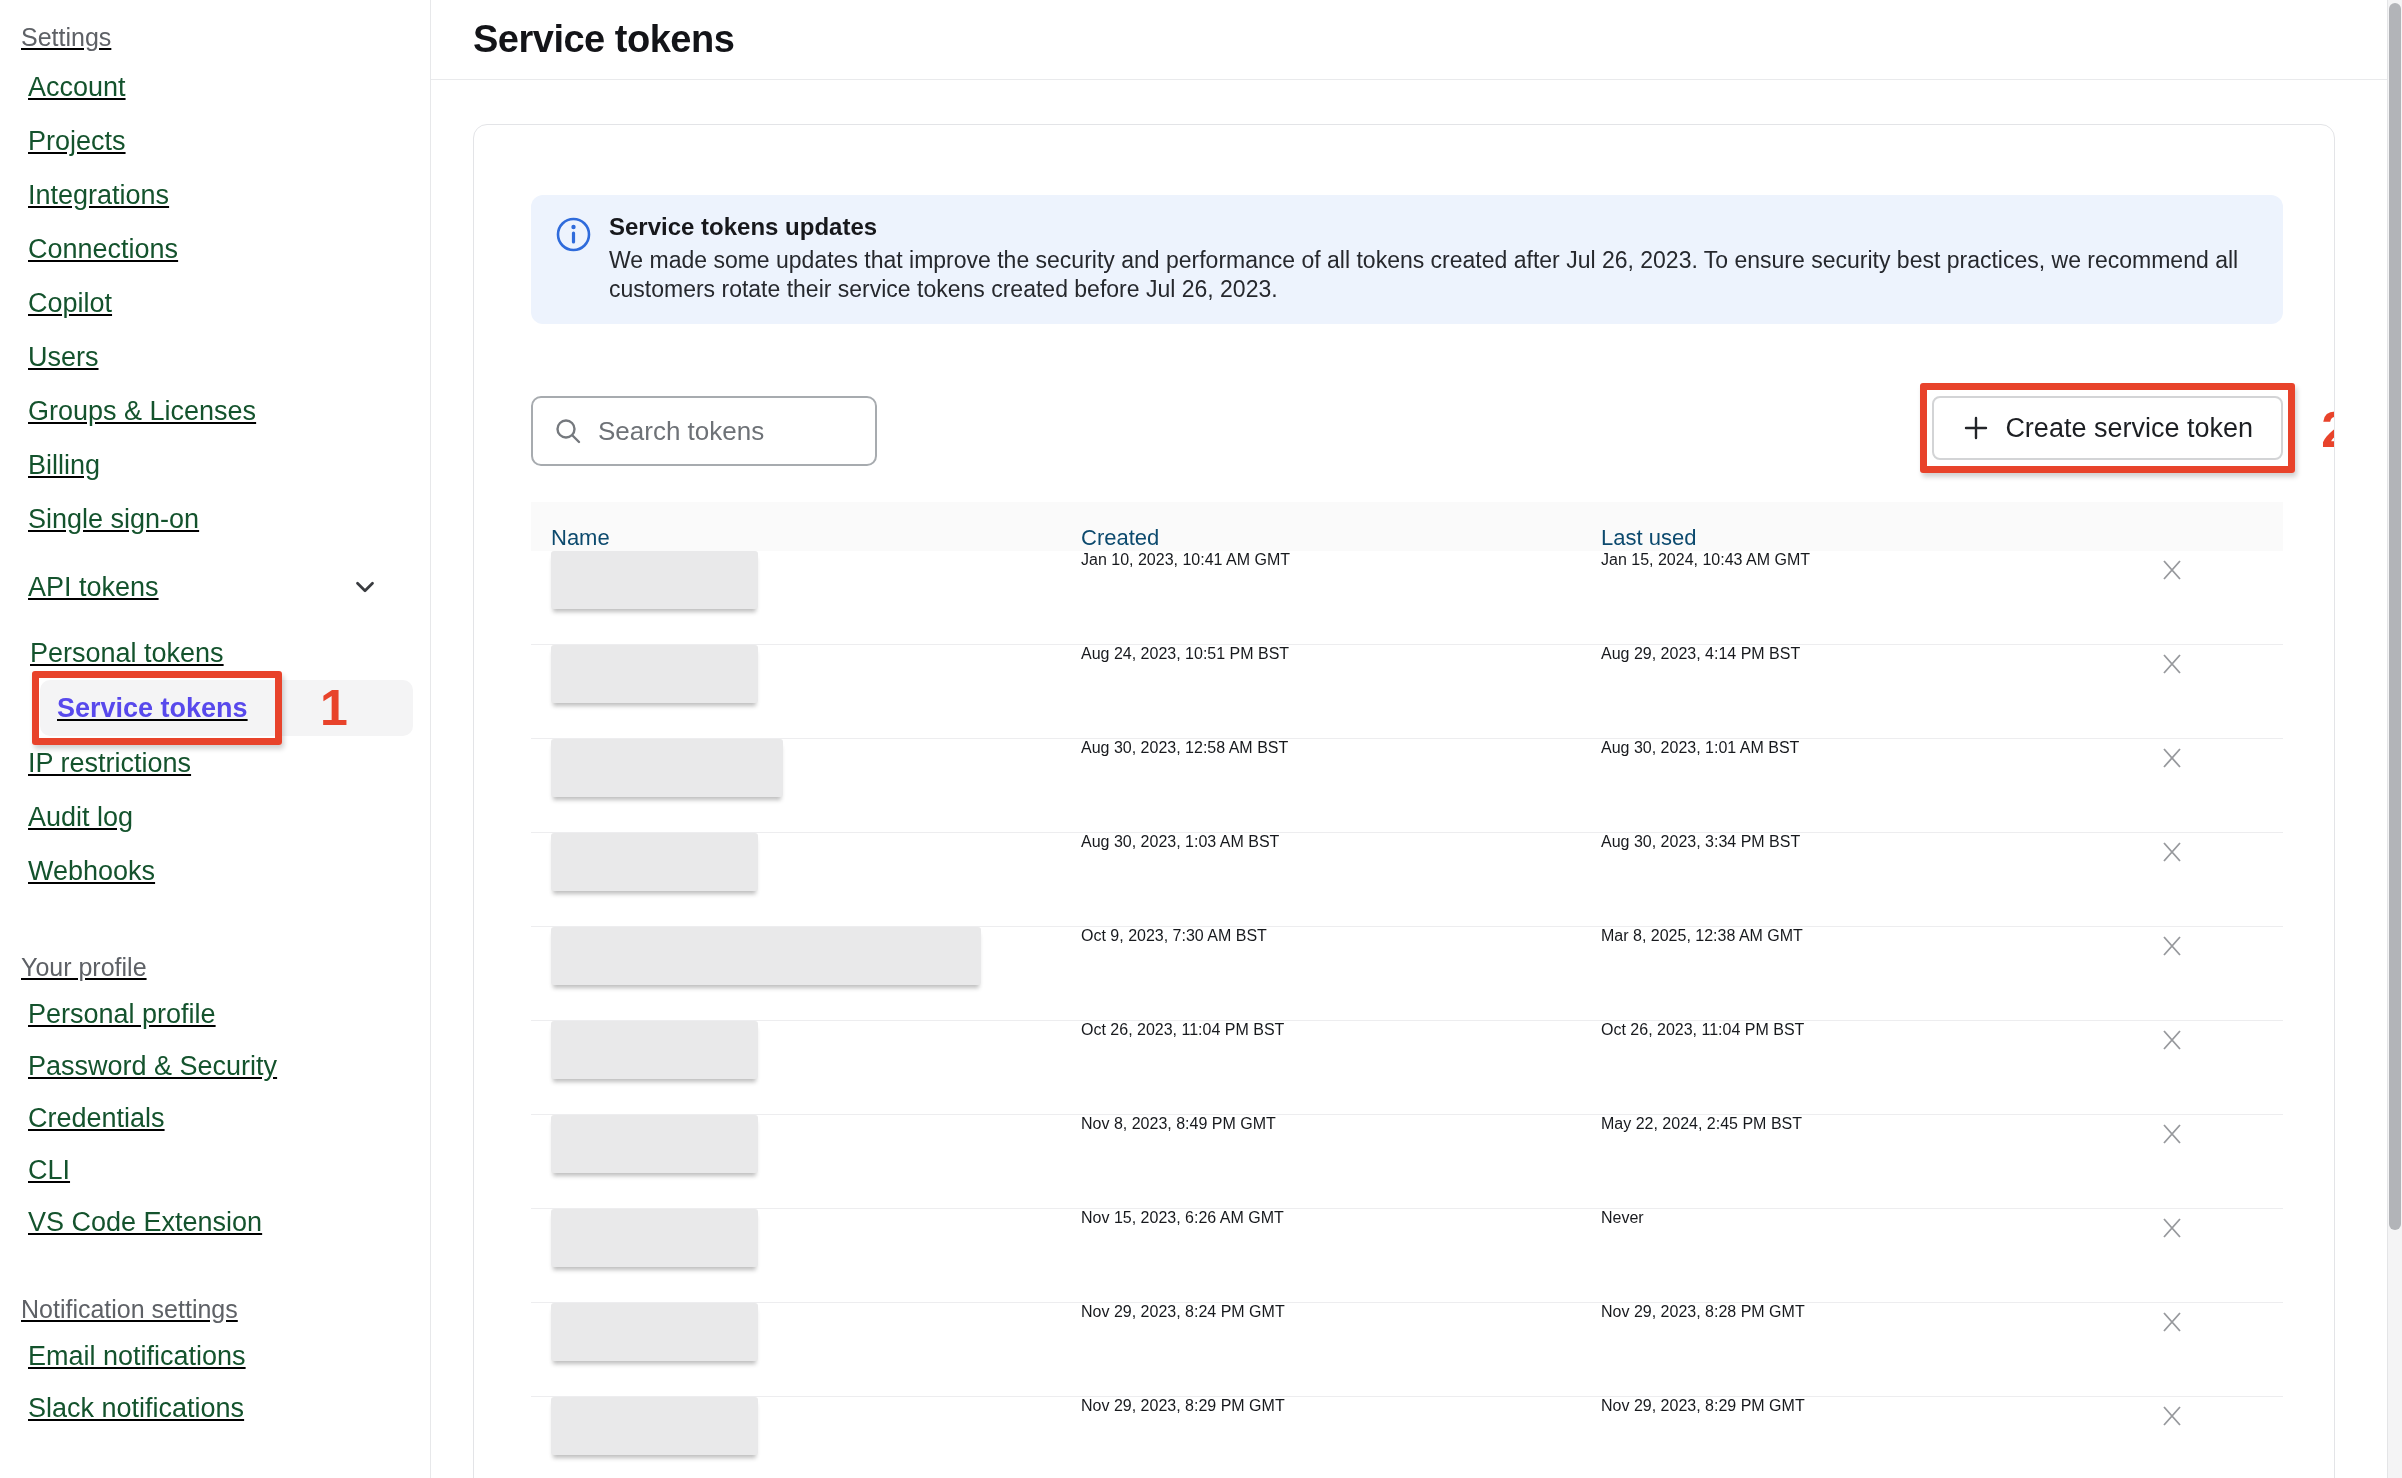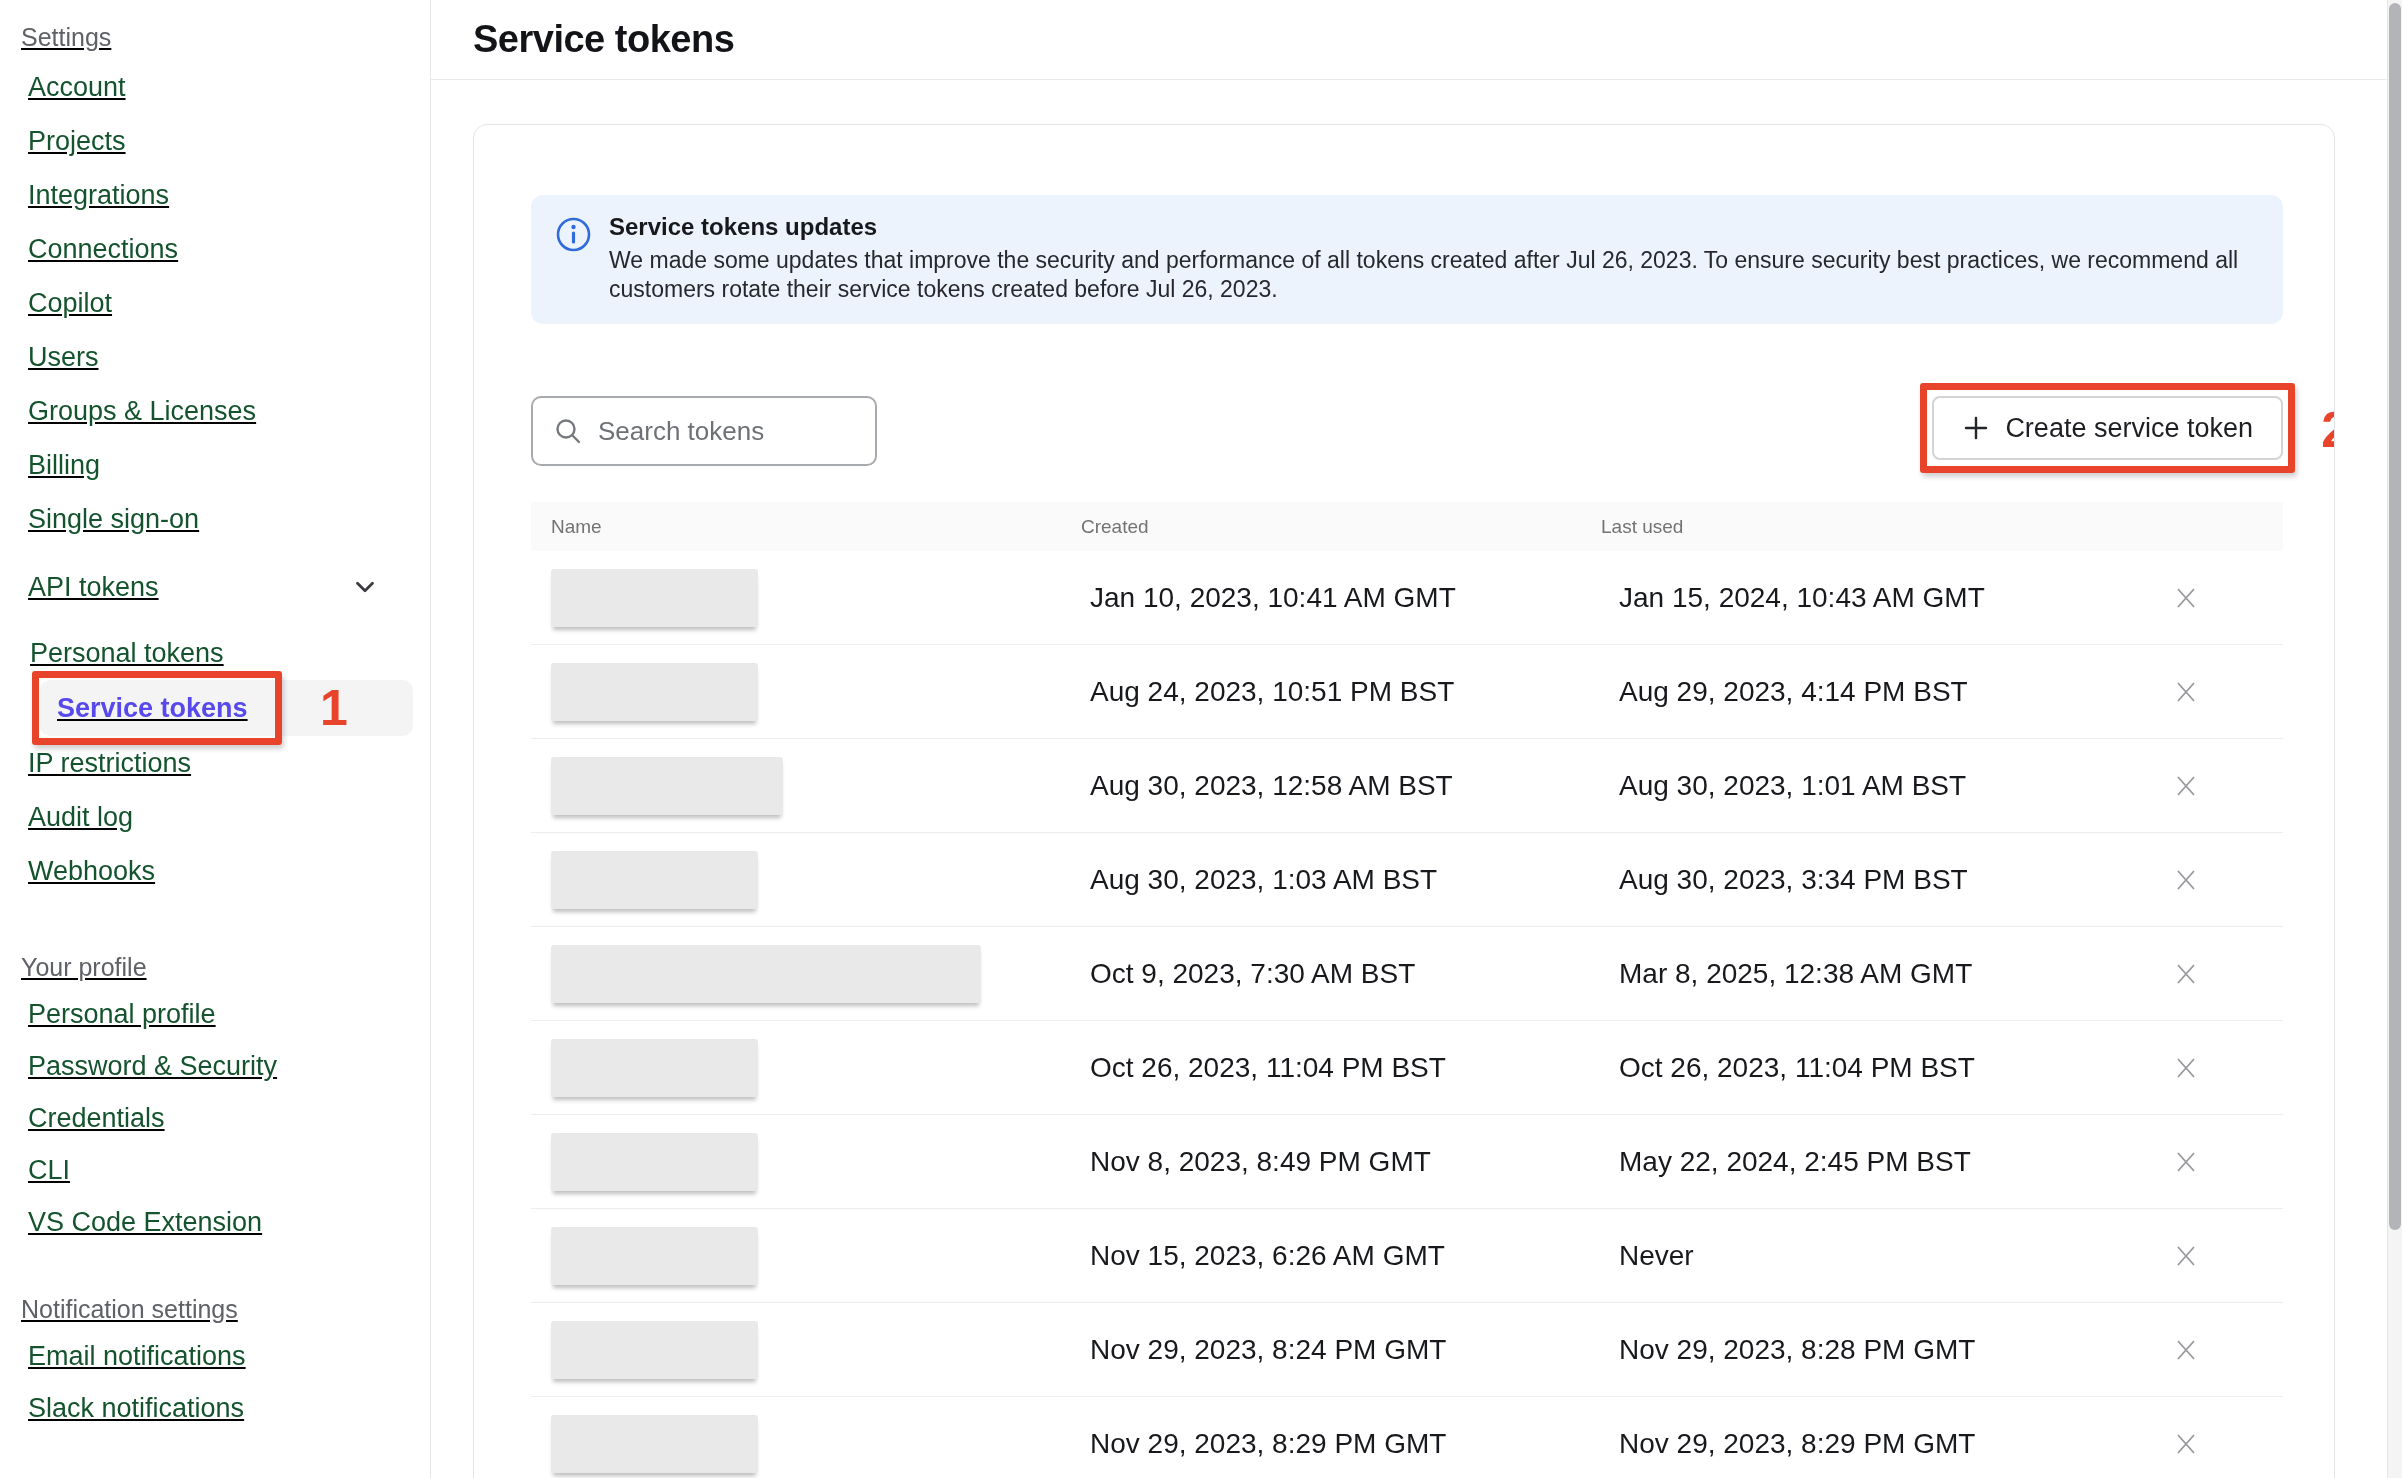--- a/index.html
+++ b/index.html
@@ -53,26 +53,26 @@
   .btn-wrap { position:relative; }
   .create-btn { height:64px; padding:0 28px; display:flex; align-items:center; gap:15px; background:#fff;
                 border:2px solid #d3d4d6; border-radius:8px; font-size:27px; color:#1d1f23;
                 cursor:pointer; font-family:inherit; }
   .anno-box2 { position:absolute; left:-12px; right:-12px; top:-13px; bottom:-13px;
                border:7px solid #e8432b; border-radius:3px; box-shadow:2px 4px 5px rgba(0,0,0,0.18);
                pointer-events:none; }
   .anno-num2 { position:absolute; right:-66px; top:5px; color:#e8432b; font-size:50px; font-weight:700; }
 
   .table { margin:36px 51px 0 57px; }
-  .thead { height:49px; background:#fafafa; display:flex; align-items:center; font-size:19px; color:#737373; }
+  .thead { height:49px; background:#fafafa; display:flex; align-items:flex-end; font-size:22px; color:#0c4a6e; }
   .th-name, .cell-name { width:550px; padding-left:20px; }
   .th-created, .cell-created { width:520px; }
   .th-last, .cell-last { width:460px; }
-  .row { height:94px; display:flex; align-items:center; border-bottom:1px solid #ededef;
-         font-size:28px; color:#17191d;gap:9px; }
+  .row { height:94px; display:flex; border-bottom:1px solid #ededef;
+         font-size:16px; color:#17191d; }
   .name-block { height:58px; width:207px; background:#e9e9ea; border-radius:3px;
                 box-shadow:0 5px 4px -2px rgba(40,40,40,0.3); }
   .cell-x { flex:1; display:flex; justify-content:center; }
   .x-btn { background:none; border:none; cursor:pointer; padding:6px; display:flex; }
 
   .scrollbar { position:absolute; top:0; right:0; width:15px; height:1478px;
                background:#f4f4f5; border-left:1px solid #e4e5e7; }
   .scroll-thumb { position:absolute; top:3px; left:1px; width:12px; height:1227px;
                   background:#b2b4b8; border-radius:7px; }
 </style>

